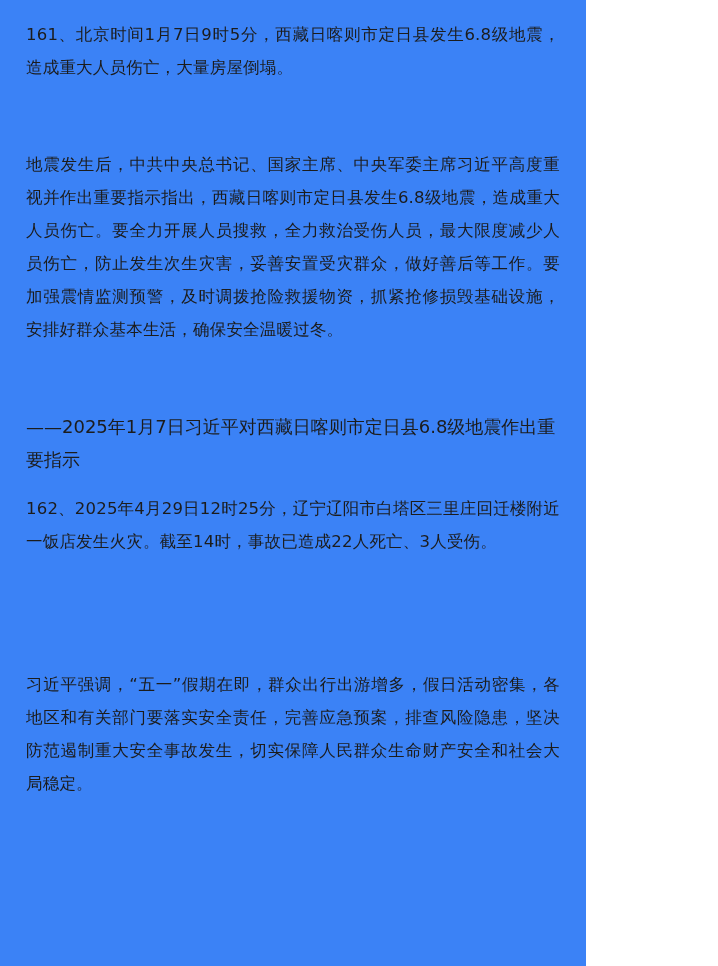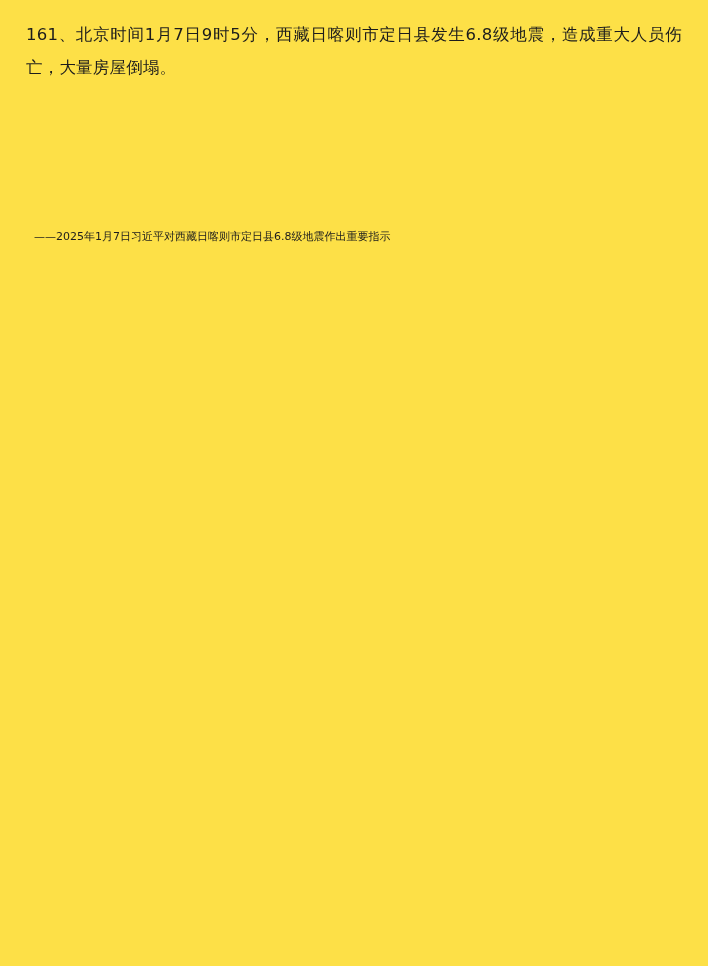--- a/index.html
+++ b/index.html
@@ -8,65 +8,68 @@
     background: #ffffff;
   }
   body {
     width: 718px;
     height: 966px;
     font-family: "DejaVu Sans", "Liberation Sans", sans-serif;
     color: #1a1a1a;
     overflow: hidden;
   }
   .page {
-    width: 708px;
+    width: 586px;
     height: 966px;
     box-sizing: border-box;
     padding: 18px 26px 0 26px;
-    background: #fde047;
+    background: #3b82f6;
   }
   .para {
     font-size: 16.5px;
     line-height: 33px;
     letter-spacing: 0.2px;
     text-align: justify;
     color: #1c1c1c;
     margin: 0;
     font-weight: 500;
   }
   .gap-lg { height: 64px; }
   .gap-md { height: 46px; }
   .gap-xs { height: 16px; }
   .attribution {
-    font-size: 11px;
+    font-size: 18px;
     line-height: 33px;
     color: #1c1c1c;
     font-weight: 500;
-    margin: 8px;
+    margin: 0;
   }
 </style>
 </head>
 <body>
 
 <div class="page">
 
   <p class="para">161、北京时间1月7日9时5分，西藏日喀则市定日县发生6.8级地震，造成重大人员伤亡，大量房屋倒塌。</p>
 
   <div class="gap-lg"></div>
 
+  <p class="para">地震发生后，中共中央总书记、国家主席、中央军委主席习近平高度重视并作出重要指示指出，西藏日喀则市定日县发生6.8级地震，造成重大人员伤亡。要全力开展人员搜救，全力救治受伤人员，最大限度减少人员伤亡，防止发生次生灾害，妥善安置受灾群众，做好善后等工作。要加强震情监测预警，及时调拨抢险救援物资，抓紧抢修损毁基础设施，安排好群众基本生活，确保安全温暖过冬。</p>
 
   <div class="gap-lg"></div>
 
   <p class="attribution">——2025年1月7日习近平对西藏日喀则市定日县6.8级地震作出重要指示</p>
 
   <div class="gap-xs"></div>
 
+  <p class="para">162、2025年4月29日12时25分，辽宁辽阳市白塔区三里庄回迁楼附近一饭店发生火灾。截至14时，事故已造成22人死亡、3人受伤。</p>
 
   <div class="gap-lg"></div>
 
 
   <div class="gap-md"></div>
 
+  <p class="para">习近平强调，“五一”假期在即，群众出行出游增多，假日活动密集，各地区和有关部门要落实安全责任，完善应急预案，排查风险隐患，坚决防范遏制重大安全事故发生，切实保障人民群众生命财产安全和社会大局稳定。</p>
 
   <div class="gap-md"></div>
 
 
 </div>
 
 </body></html>

